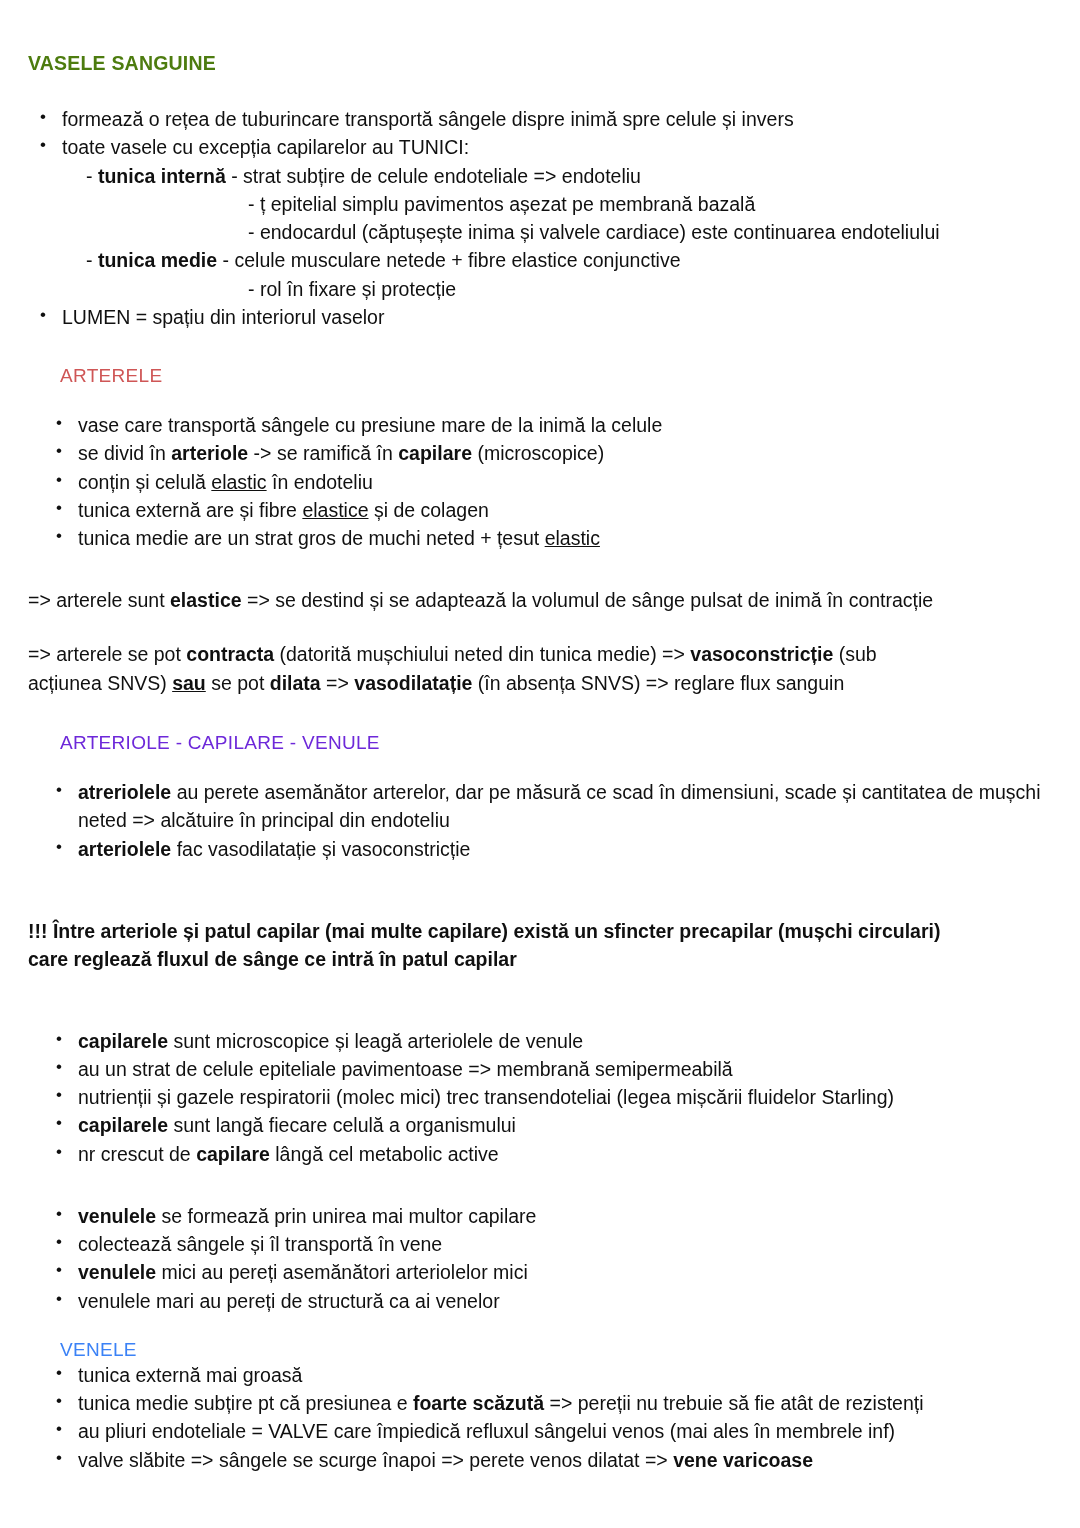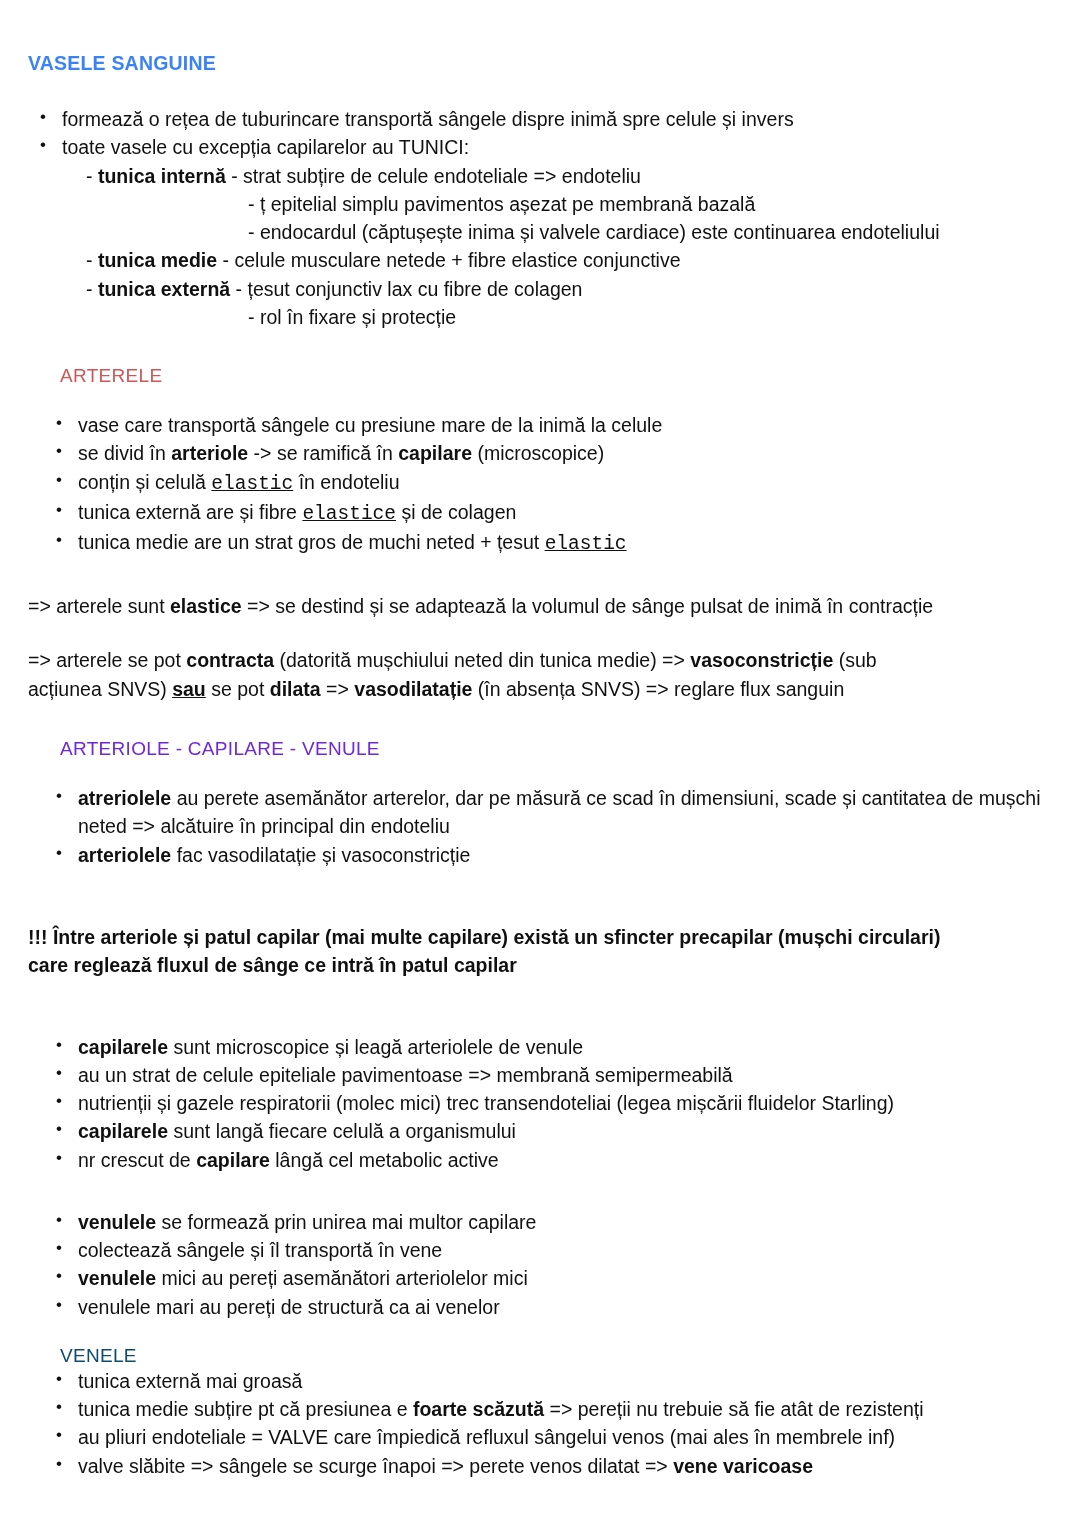--- a/index.html
+++ b/index.html
@@ -82,46 +82,48 @@
   }
   .para-line { display: block; }
   .alert {
     font-weight: bold;
     font-size: 19.5px;
     line-height: 1.45;
   }
 
   
   b, .b { font-weight: bold; }
-  .u { text-decoration: underline; font-family: Liberation Mono, monospace; }
+  .u { text-decoration: underline; }
   .bu { font-weight: bold; text-decoration: underline; }
   .gap-md { height: 24px; }
   .gap-lg { height: 34px; }
 </style>
 </head>
 <body style="background: rgb(255, 255, 255); color: rgb(16, 16, 16);">
 
 <div class="page">
 
-  <h1 class="doc-title" style="color: #3b82f6;">VASELE SANGUINE</h1>
+  <h1 class="doc-title" style="color: #4d7c0f;">VASELE SANGUINE</h1>
 
   <ul class="bullets">
     <li>formează o rețea de tuburincare transportă sângele dispre inimă spre celule și invers</li>
     <li>toate vasele cu excepția capilarelor au TUNICI:</li>
   </ul>
 
   <div id="tunica-lines">
       <div class="dash-line lvl-1"><span>- </span><span class="b">tunica internă</span><span> - strat subțire de celule endoteliale =&gt; endoteliu</span></div>
       <div class="dash-line lvl-2"><span>- ț epitelial simplu pavimentos așezat pe membrană bazală</span></div>
       <div class="dash-line lvl-2"><span>- endocardul (căptușește inima și valvele cardiace) este continuarea endoteliului</span></div>
       <div class="dash-line lvl-1"><span>- </span><span class="b">tunica medie</span><span> - celule musculare netede + fibre elastice conjunctive</span></div>
-      <div class="dash-line lvl-1"><span>- </span><span class="b">tunica externă</span><span> - țesut conjunctiv lax cu fibre de colagen</span></div>
       <div class="dash-line lvl-2"><span>- rol în fixare și protecție</span></div>
     </div>
 
+  <ul class="bullets">
+    <li>LUMEN = spațiu din interiorul vaselor</li>
+  </ul>
 
   <div class="gap-lg"></div>
 
   <h2 class="section-head" style="color: rgb(207, 86, 86);">ARTERELE</h2>
 
   <div class="gap-md"></div>
 
   <ul class="bullets indent" id="arterele-bullets">
       <li><span>vase care transportă sângele cu presiune mare de la inimă la celule</span></li>
       <li><span>se divid în </span><span class="b">arteriole</span><span> -&gt; se ramifică în </span><span class="b">capilare</span><span> (microscopice)</span></li>
@@ -175,21 +177,21 @@
 
   <ul class="bullets indent" id="venule-bullets">
       <li><span class="b">venulele</span><span> se formează prin unirea mai multor capilare</span></li>
       <li><span>colectează sângele și îl transportă în vene</span></li>
       <li><span class="b">venulele</span><span> mici au pereți asemănători arteriolelor mici</span></li>
       <li><span>venulele mari au pereți de structură ca ai venelor</span></li>
     </ul>
 
   <div class="gap-md"></div>
 
-  <h2 class="section-head" style="color: #0c4a6e;">VENELE</h2>
+  <h2 class="section-head" style="color: #3b82f6;">VENELE</h2>
 
   <ul class="bullets indent" id="venele-bullets">
       <li><span>tunica externă mai groasă</span></li>
       <li><span>tunica medie subțire pt că presiunea e </span><span class="b">foarte scăzută</span><span> =&gt; pereții nu trebuie să fie atât de rezistenți</span></li>
       <li><span>au pliuri endoteliale = VALVE care împiedică refluxul sângelui venos (mai ales în membrele inf)</span></li>
       <li><span>valve slăbite =&gt; sângele se scurge înapoi =&gt; perete venos dilatat =&gt; </span><span class="b">vene varicoase</span></li>
     </ul>
 
 </div>
 

